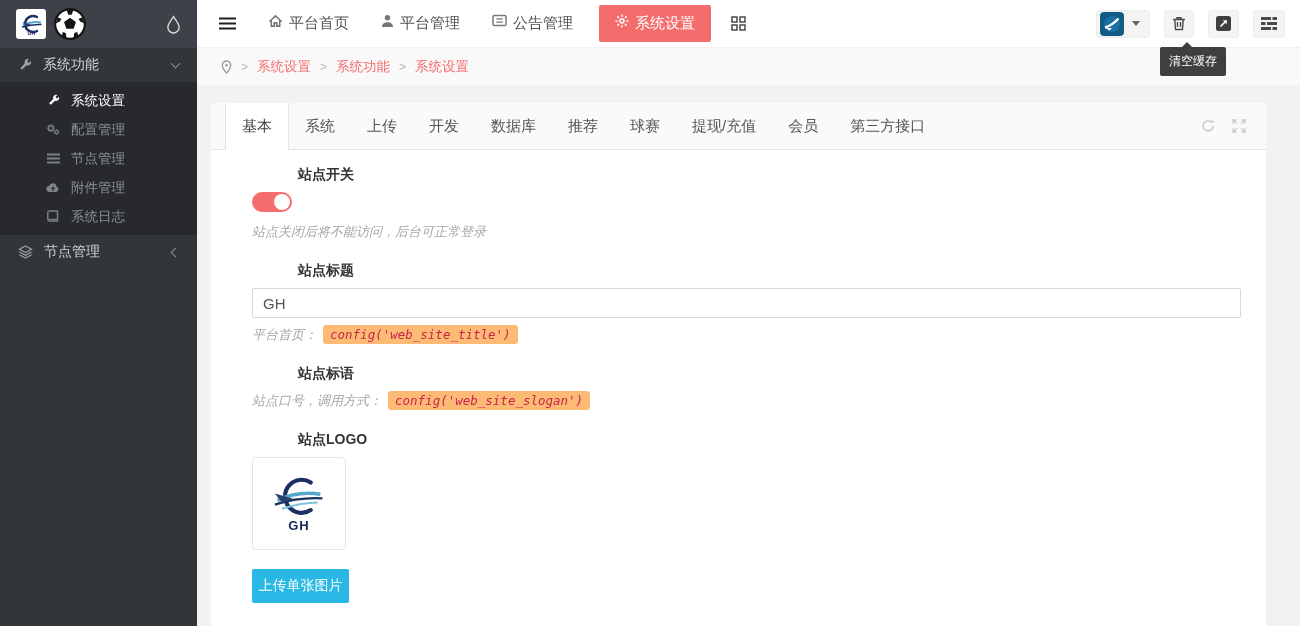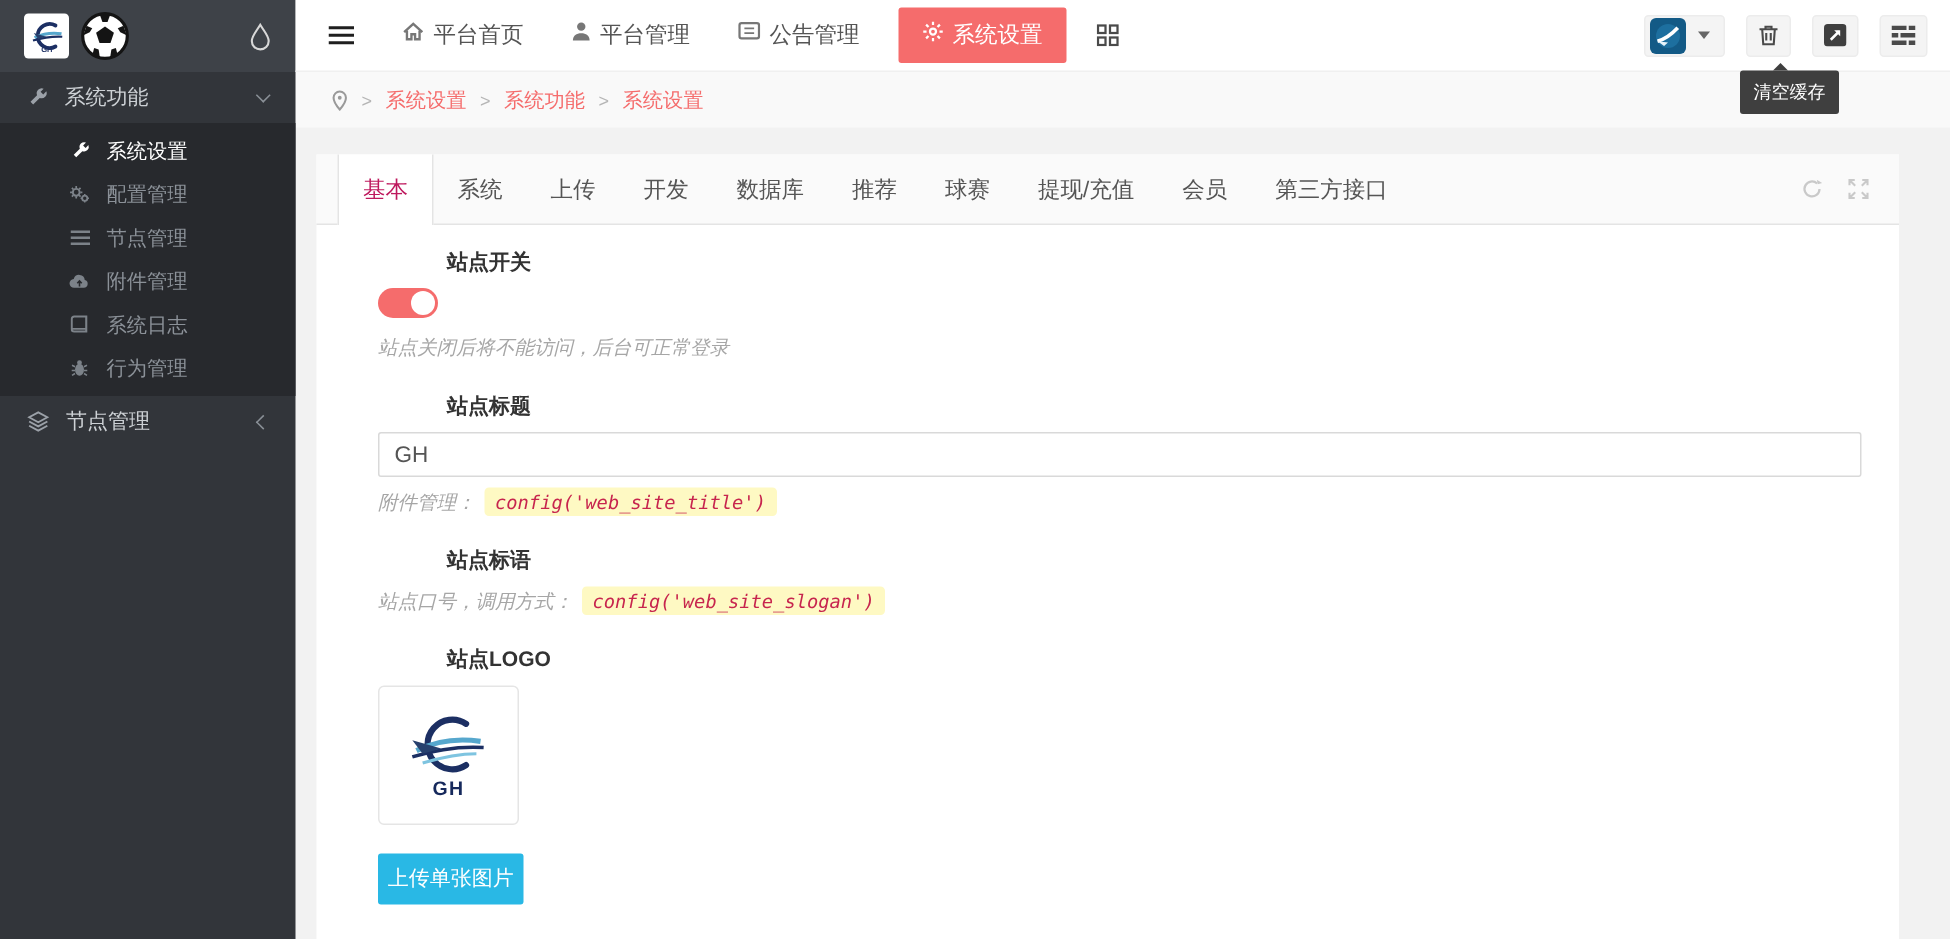--- a/index.html
+++ b/index.html
@@ -48,31 +48,31 @@
   
   .breadcrumb { position:absolute; left:197px; top:48px; width:1103px; height:37px; background:#f9f9f9; display:flex; align-items:center; padding-left:24px; gap:9px; font-size:13.5px; }
   .crumb { color:#f56c6c; cursor:pointer; }
   .crumb-sep { color:#b5b5b5; font-size:12px; }
   .pin { color:#9a9a9a; }
 
   
   .panel { position:absolute; left:211px; top:103px; width:1055px; height:523px; background:#fff; }
   .tab-bar { height:47px; background:#fafafa; border-bottom:1px solid #e4e4e4; display:flex; align-items:stretch; padding-left:14px; }
   .tab { display:flex; align-items:center; padding:0 16px; font-size:15px; color:#555; cursor:pointer; }
-  .tab.active { background:#fff; border-left:1px solid #e4e4e4; border-right:1px solid #e4e4e4; margin-bottom:-1px; color:#be185d; }
+  .tab.active { background:#fff; border-left:1px solid #e4e4e4; border-right:1px solid #e4e4e4; margin-bottom:-1px; color:#404040; }
   .tab-tools { margin-left:auto; display:flex; align-items:center; gap:17px; margin-right:20px; color:#c9c9c9; }
   .tab-tools > span { cursor:pointer; }
 
   .panel-body { padding:16px 41px 0 41px; }
   .f-label { font-size:14px; font-weight:bold; color:#333; margin-bottom:8px;padding-left:46px; }
   .toggle { width:40px; height:20px; background:#f56c6c; border-radius:10px; position:relative; cursor:pointer; margin-bottom:11px; }
   .toggle .knob { position:absolute; right:2px; top:2px; width:16px; height:16px; background:#fff; border-radius:50%; }
   .f-help { font-style:italic; color:#a6a6a6; font-size:13px; margin-bottom:21px; display:flex; align-items:flex-end; gap:6px; }
   .f-input { width:989px; height:30px; border:1px solid #d9d9d9; border-radius:2px; padding:0 10px; font-size:15px; color:#555; outline:none; margin-bottom:7px; display:block; background:#fff; font-family:"Liberation Sans","DejaVu Sans",sans-serif; }
-  .code { font-family:"DejaVu Sans Mono","Liberation Mono",monospace; font-style:italic; font-size:12.5px; color:#c7254e; background:#fef9c3; padding:2px 7px; border-radius:3px; }
+  .code { font-family:"DejaVu Sans Mono","Liberation Mono",monospace; font-style:italic; font-size:12.5px; color:#c7254e; background:#fdba74; padding:2px 7px; border-radius:3px; }
   .logo-card { width:94px; height:93px; border:1px solid #e5e5e5; border-radius:4px; display:flex; flex-direction:column; align-items:center; justify-content:center; margin-bottom:19px; cursor:pointer; background:#fff; }
   .logo-gh { font-size:13px; font-weight:bold; color:#16295c; letter-spacing:1px; margin-top:-2px; }
   .upload-btn { width:97px; height:34px; background:#29b8e5; color:#fff; border:none; border-radius:2px; font-size:14px; cursor:pointer; margin-bottom:24px; display:block; font-family:"Liberation Sans","DejaVu Sans",sans-serif; }
 </style>
 </head>
 <body>
 
 <aside class="sidebar">
   <div class="sidebar-header">
     <div class="logo-box">
@@ -157,32 +157,20 @@
         <span>附件管理</span>
       </div>
       <div class="sub-item">
         <span class="s-icon">
           <svg width="12" height="13" viewBox="0 0 12 13">
             <path d="M2.5 1h8v10h-8a1.7 1.7 0 0 1-1.7-1.7V2.7A1.7 1.7 0 0 1 2.5 1z" fill="none" stroke="currentColor" stroke-width="1.4"></path>
             <path d="M1 9.3h9.5" stroke="currentColor" stroke-width="1.2"></path>
           </svg>
         </span>
         <span>系统日志</span>
-      </div>
-      <div class="sub-item">
-        <span class="s-icon">
-          <svg width="12" height="13" viewBox="0 0 12 13">
-            <ellipse cx="6" cy="7.5" rx="3" ry="4" fill="currentColor"></ellipse>
-            <circle cx="6" cy="2.8" r="1.6" fill="currentColor"></circle>
-            <g stroke="currentColor" stroke-width="1">
-                <path d="M3 5.5 1 4.5M3 8H.8M3 10l-2 1.2M9 5.5l2-1M9 8h2.2M9 10l2 1.2"></path>
-              </g>
-          </svg>
-        </span>
-        <span>行为管理</span>
       </div>
     </div>
 
     <div class="side-group">
       <span class="g-icon">
         <svg width="15" height="14" viewBox="0 0 16 15">
           <path d="M8 1 14.5 4.5 8 8 1.5 4.5z" fill="none" stroke="currentColor" stroke-width="1.3"></path>
           <path d="M1.5 7.5 8 11l6.5-3.5M1.5 10.5 8 14l6.5-3.5" fill="none" stroke="currentColor" stroke-width="1.3"></path>
         </svg>
       </span>
@@ -356,21 +344,21 @@
     <div class="toggle">
         <span class="knob"></span>
       </div>
     <div class="f-help">
       <span>站点关闭后将不能访问，后台可正常登录</span>
     </div>
 
     <div class="f-label">站点标题</div>
     <input class="f-input" type="text" value="GH" style="">
     <div class="f-help">
-      <span>附件管理：</span>
+      <span>平台首页：</span>
       <span class="code">config('web_site_title')</span>
     </div>
 
     <div class="f-label">站点标语</div>
     <div class="f-help">
       <span>站点口号，调用方式：</span>
       <span class="code">config('web_site_slogan')</span>
     </div>
 
     <div class="f-label">站点LOGO</div>

